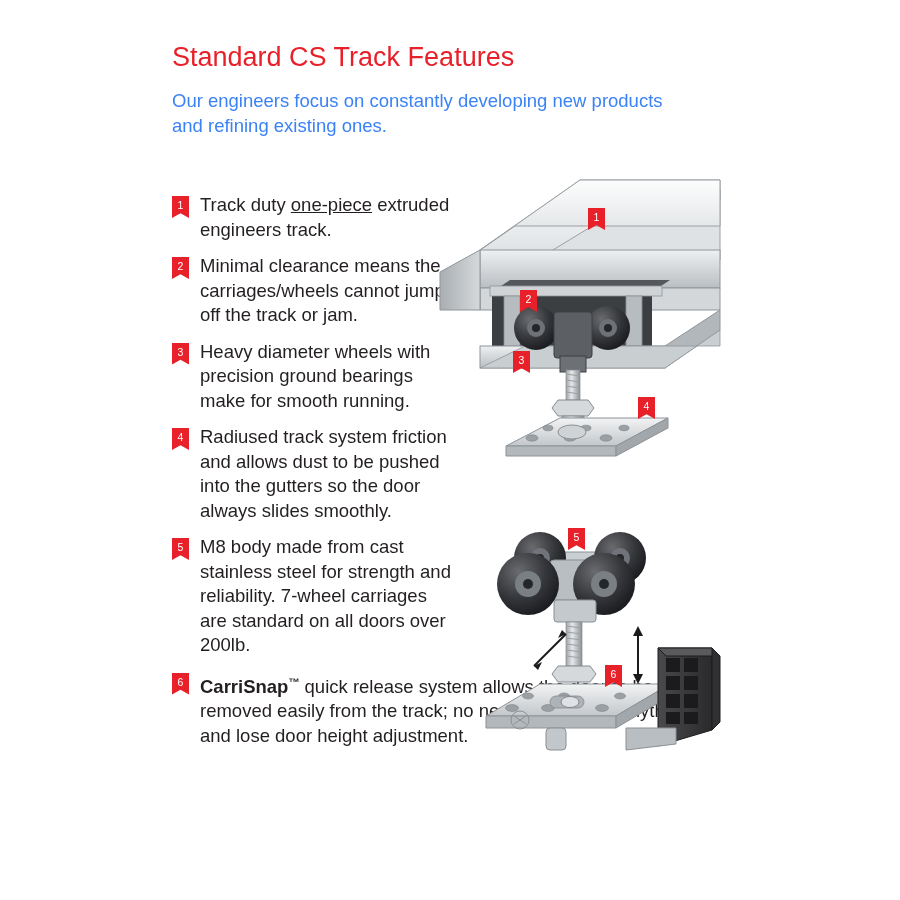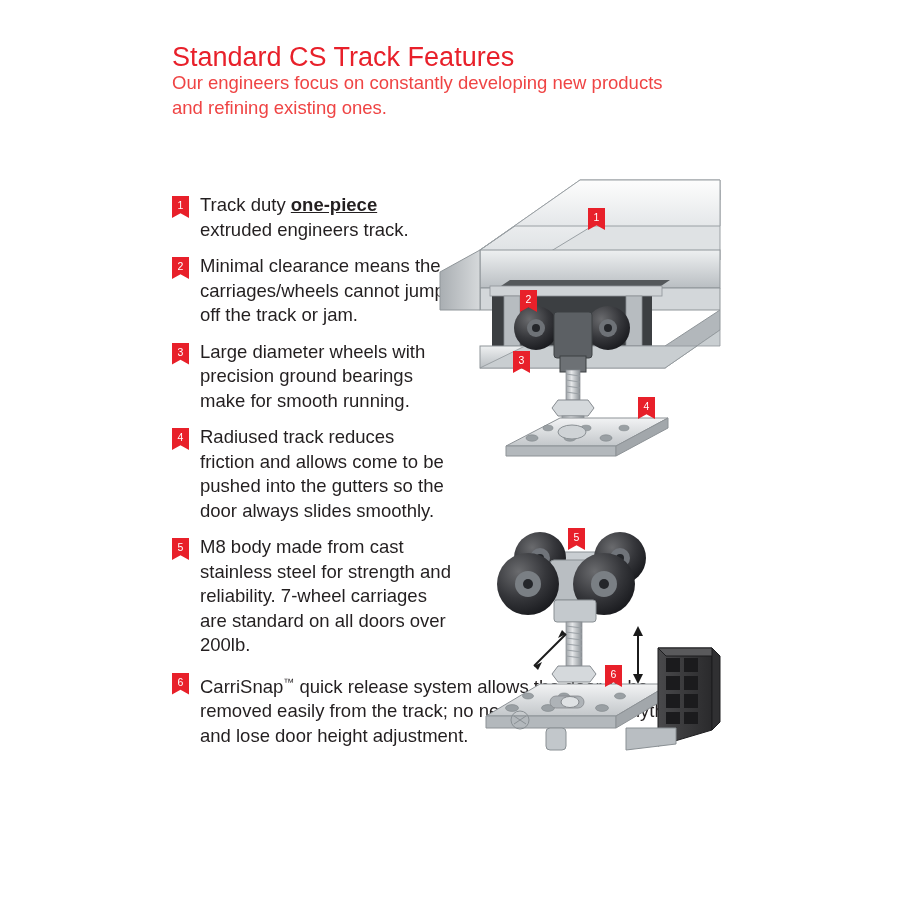--- a/index.html
+++ b/index.html
@@ -26,64 +26,64 @@
     top: 24px;
     font-size: 27px;
     color: #e8202a;
     font-weight: normal;
     letter-spacing: 0px;
     white-space: nowrap;
   }
   .intro {
     position: absolute;
     left: 172px;
-    top: 70px;
+    top: 88px;
     width: 520px;
     font-size: 18.5px;
     line-height: 25px;
-    color: #ef4444;
+    color: #3b82f6;
   }
   .intro p { margin: 0; }
 
   
   .features {
     position: absolute;
     left: 172px;
     top: 193px;
     width: 280px;
   }
   .feature {
     position: relative;
     padding-left: 28px;
     margin-bottom: 12px;
   }
   .feature .text {
     font-size: 18.5px;
     line-height: 24.5px;
   }
-  .feature u { text-decoration: underline; font-weight: bold; }
+  .feature u { text-decoration: underline; }
   .badge {
     position: absolute;
     left: 0;
     top: 3px;
     width: 17px;
     height: 22px;
     background: #e8202a;
     color: #ffffff;
     font-size: 10.5px;
     line-height: 19px;
     text-align: center;
     font-family: "Liberation Sans", sans-serif;
     
     clip-path: polygon(0 0, 100% 0, 100% 100%, 50% 78%, 0 100%);
   }
   
   .feature.wide { width: 520px; }
   .feature.wide .text { }
-  .bold { font-weight: normal; }
+  .bold { font-weight: bold; }
   .tm {
     font-size: 11px;
     vertical-align: super;
   }
 
   
   .illus {
     position: absolute;
     left: 420px;
     top: 160px;
@@ -122,26 +122,26 @@
       <span class="text"><span>Track duty </span><u>one-piece</u><span> extruded engineers track.</span></span>
     </div>
 
     <div class="feature">
       <span class="badge">2</span>
       <span class="text">Minimal clearance means the carriages/wheels cannot jump off the track or jam.</span>
     </div>
 
     <div class="feature">
       <span class="badge">3</span>
-      <span class="text">Large diameter wheels with precision ground bearings make for smooth running.</span>
+      <span class="text">Heavy diameter wheels with precision ground bearings make for smooth running.</span>
     </div>
 
     <div class="feature">
       <span class="badge">4</span>
-      <span class="text">Radiused track reduces friction and allows come to be pushed into the gutters so the door always slides smoothly.</span>
+      <span class="text">Radiused track system friction and allows dust to be pushed into the gutters so the door always slides smoothly.</span>
     </div>
 
     <div class="feature">
       <span class="badge">5</span>
       <span class="text">M8 body made from cast stainless steel for strength and reliability. 7-wheel carriages are standard on all doors over 200lb.</span>
     </div>
 
     <div class="feature wide">
       <span class="badge">6</span>
       <span class="text"><span class="bold">CarriSnap</span><span class="tm bold">™</span><span> quick release system allows the door to be removed easily from the track; no need to unscrew anything and lose door height adjustment.</span></span>

